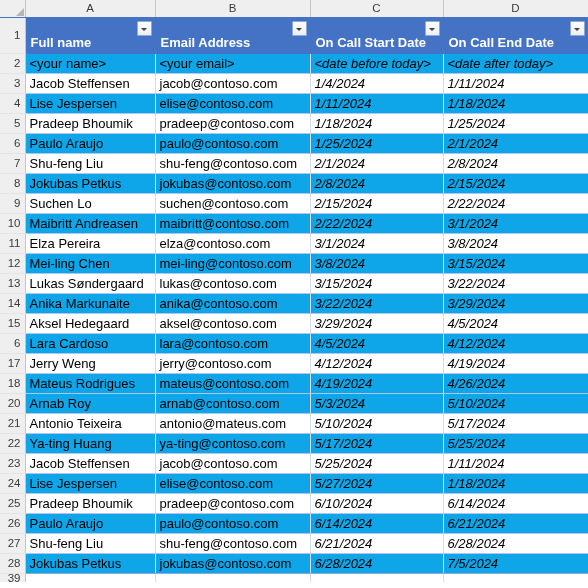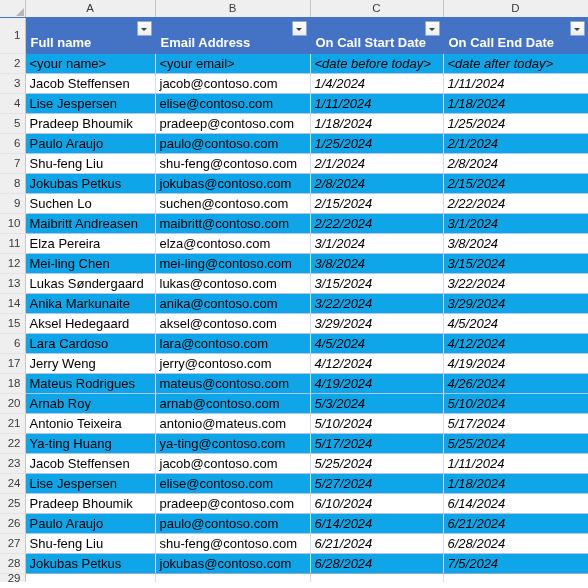--- a/index.html
+++ b/index.html
@@ -385,21 +385,21 @@
           <td class="cell num">6/28/2024</td>
         </tr>
         <tr class="banded lastrow">
           <td class="rowhead">28</td>
           <td class="cell">Jokubas Petkus</td>
           <td class="cell">jokubas@contoso.com</td>
           <td class="cell num">6/28/2024</td>
           <td class="cell num handle-host">7/5/2024</td>
         </tr>
         <tr class="cutrow">
-          <td class="rowhead">29</td>
+          <td class="rowhead">39</td>
           <td class="cell"></td>
           <td class="cell"></td>
           <td class="cell"></td>
           <td class="cell"></td>
         </tr>
       </tbody>
   </table>
 </div>
 
 </body></html>

